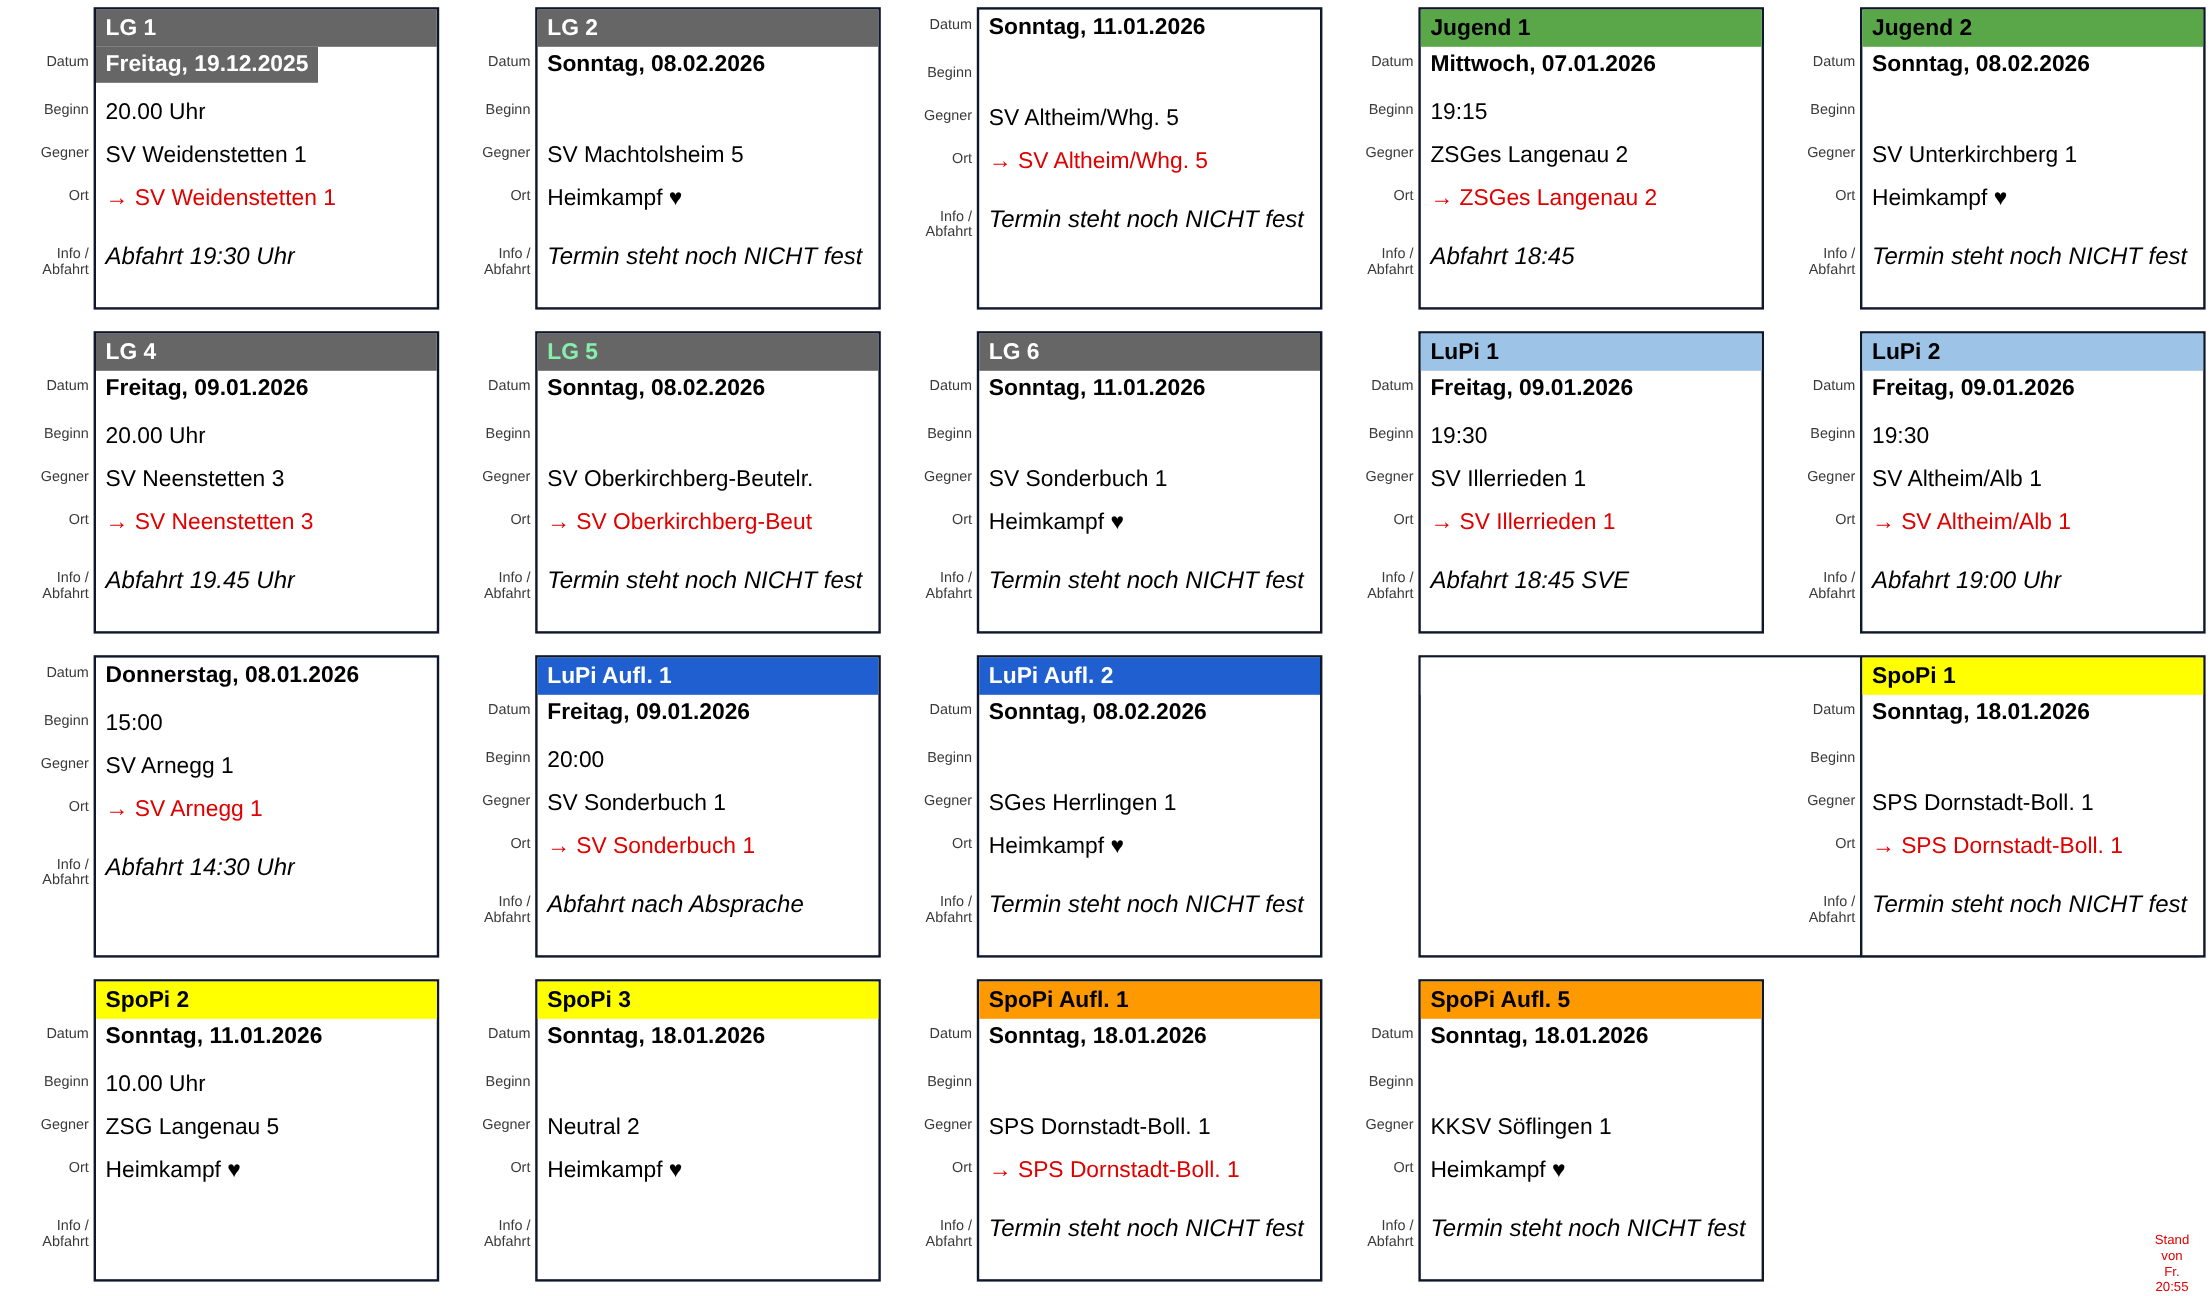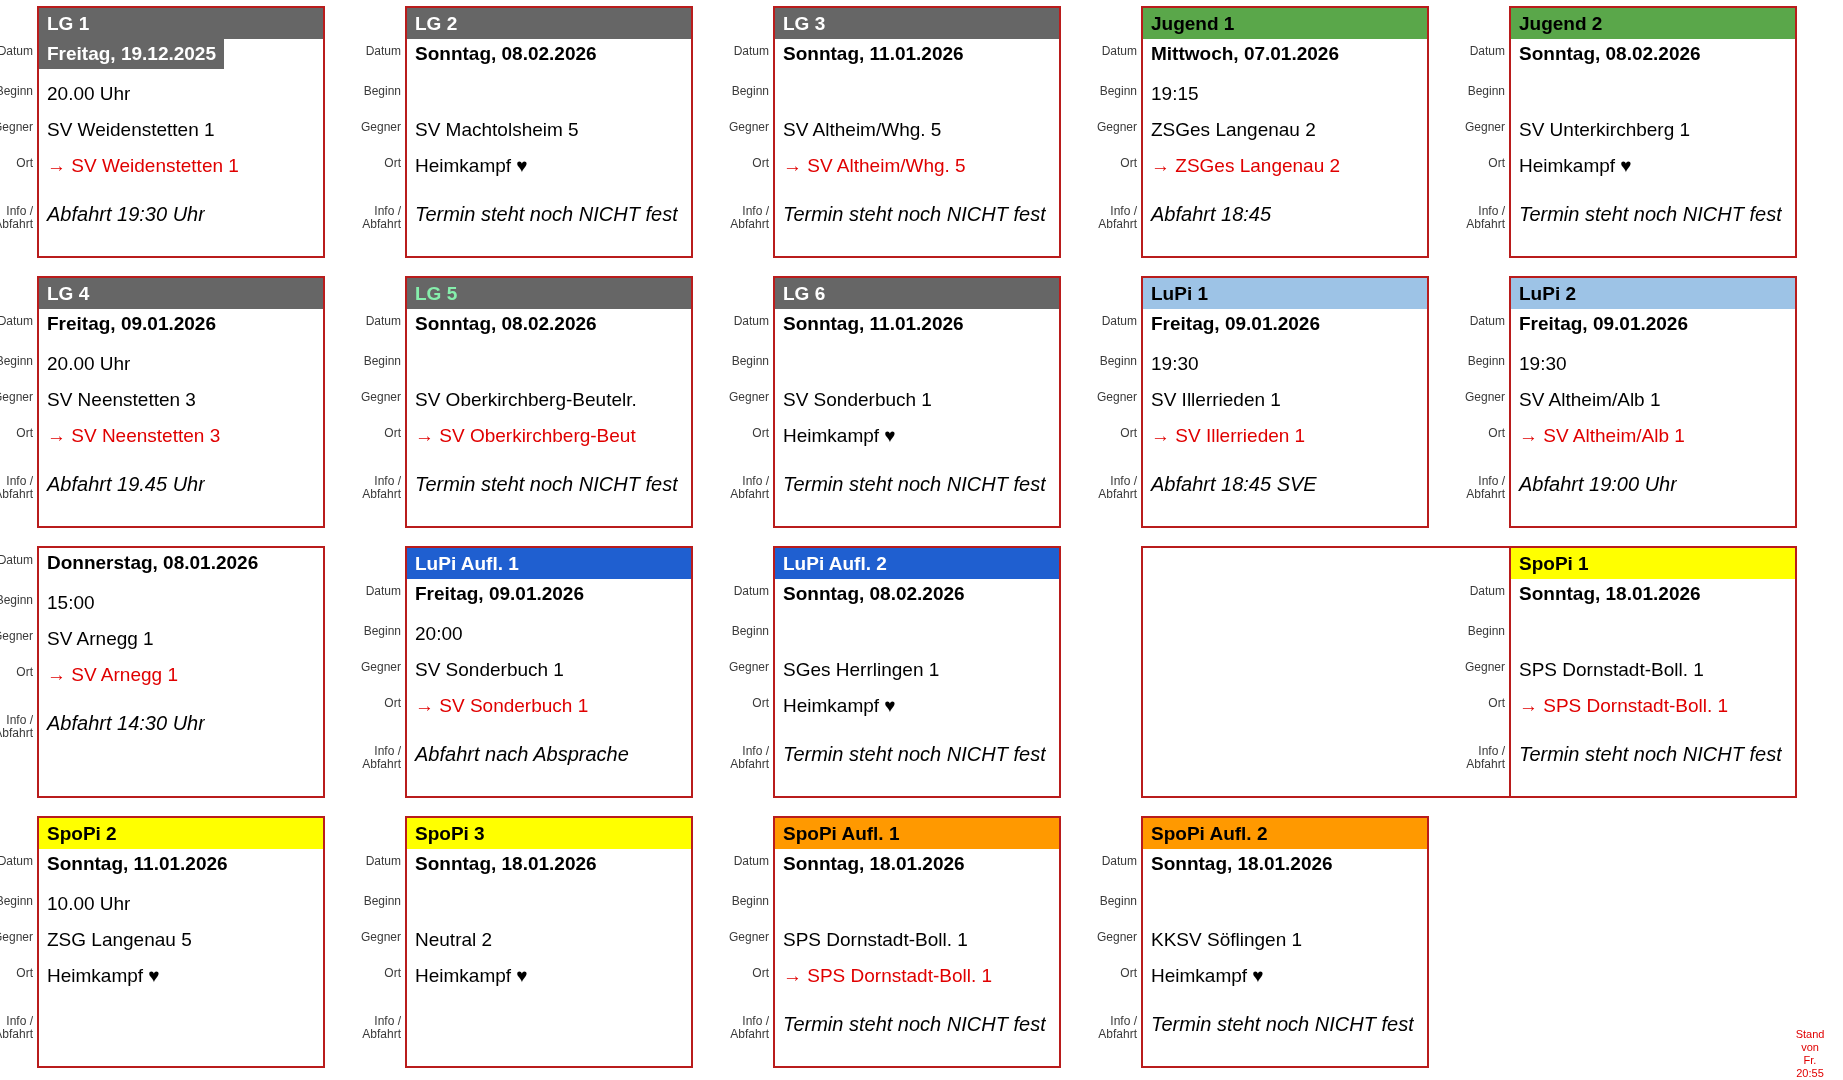--- a/index.html
+++ b/index.html
@@ -24,22 +24,22 @@
   }
   .cell {
     position: relative;
     box-sizing: border-box;
     padding: 6px 8px 6px 6px;
   }
   .card {
     box-sizing: border-box;
     width: 288px;
     height: 252px;
-    margin-left: 31px;
-    border: 2px solid #b91c1c;
+    margin-left: 72px;
+    border: 2px solid #0f172a;
     background: #ffffff;
     display: flex;
     flex-direction: column;
     position: relative;
   }
   .card.empty-card {
     width: 650px;
   }
   .cardhead {
     height: 31px;
@@ -165,21 +165,20 @@
             </div>
             <div class="row r-info">
               <div class="lbl"><span>Info /</span><br><span>Abfahrt</span></div>
               <div class="val">Termin steht noch NICHT fest</div>
             </div>
           </div>
         </div>
       </div>
       <div class="cell">
         <div class="card">
-          <div class="cardhead" style="background: rgb(102, 102, 102); color: rgb(255, 255, 255);">LG 3</div>
           <div class="rows">
             <div class="row r-datum">
               <div class="lbl">Datum</div>
               <div class="val">Sonntag, 11.01.2026</div>
             </div>
             <div class="row r-beginn">
               <div class="lbl">Beginn</div>
               <div class="val"></div>
             </div>
             <div class="row r-gegner">
@@ -591,21 +590,21 @@
             </div>
             <div class="row r-info">
               <div class="lbl"><span>Info /</span><br><span>Abfahrt</span></div>
               <div class="val">Termin steht noch NICHT fest</div>
             </div>
           </div>
         </div>
       </div>
       <div class="cell">
         <div class="card">
-          <div class="cardhead" style="background: rgb(255, 153, 0); color: rgb(0, 0, 0);">SpoPi Aufl. 2</div>
+          <div class="cardhead" style="background: rgb(255, 153, 0); color: rgb(0, 0, 0);">SpoPi Aufl. 5</div>
           <div class="rows">
             <div class="row r-datum">
               <div class="lbl">Datum</div>
               <div class="val">Sonntag, 18.01.2026</div>
             </div>
             <div class="row r-beginn">
               <div class="lbl">Beginn</div>
               <div class="val"></div>
             </div>
             <div class="row r-gegner">

